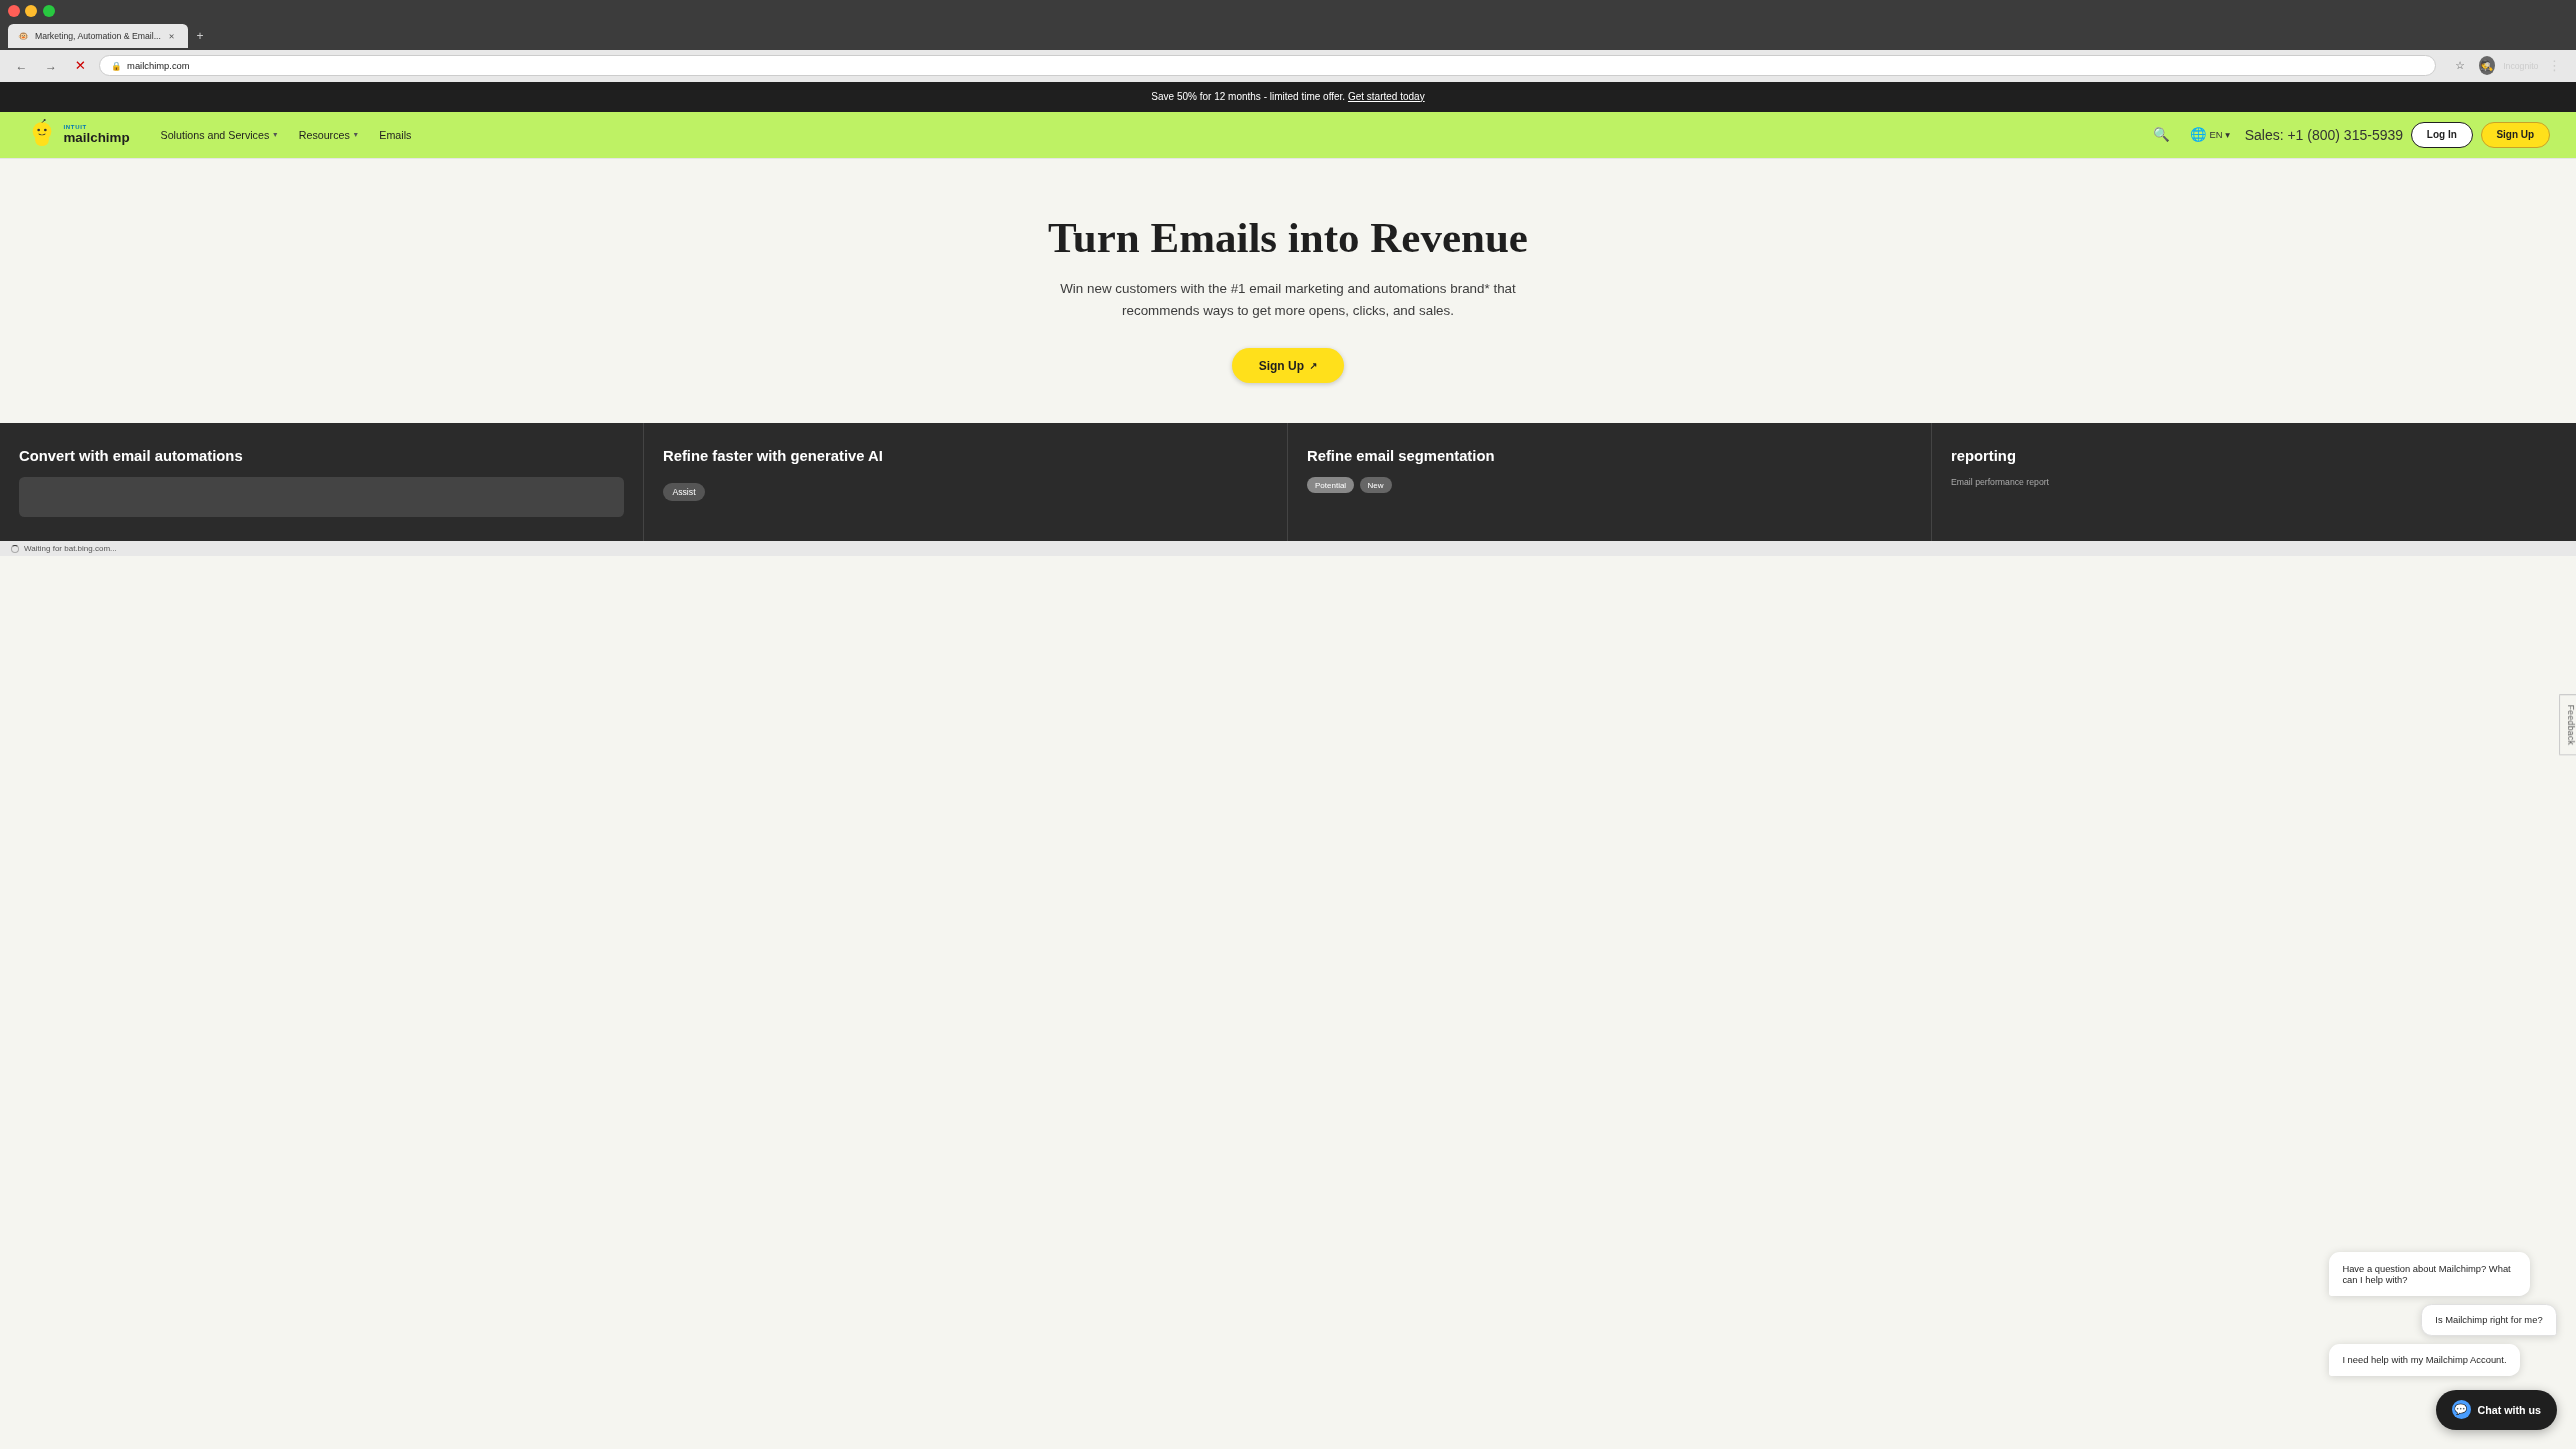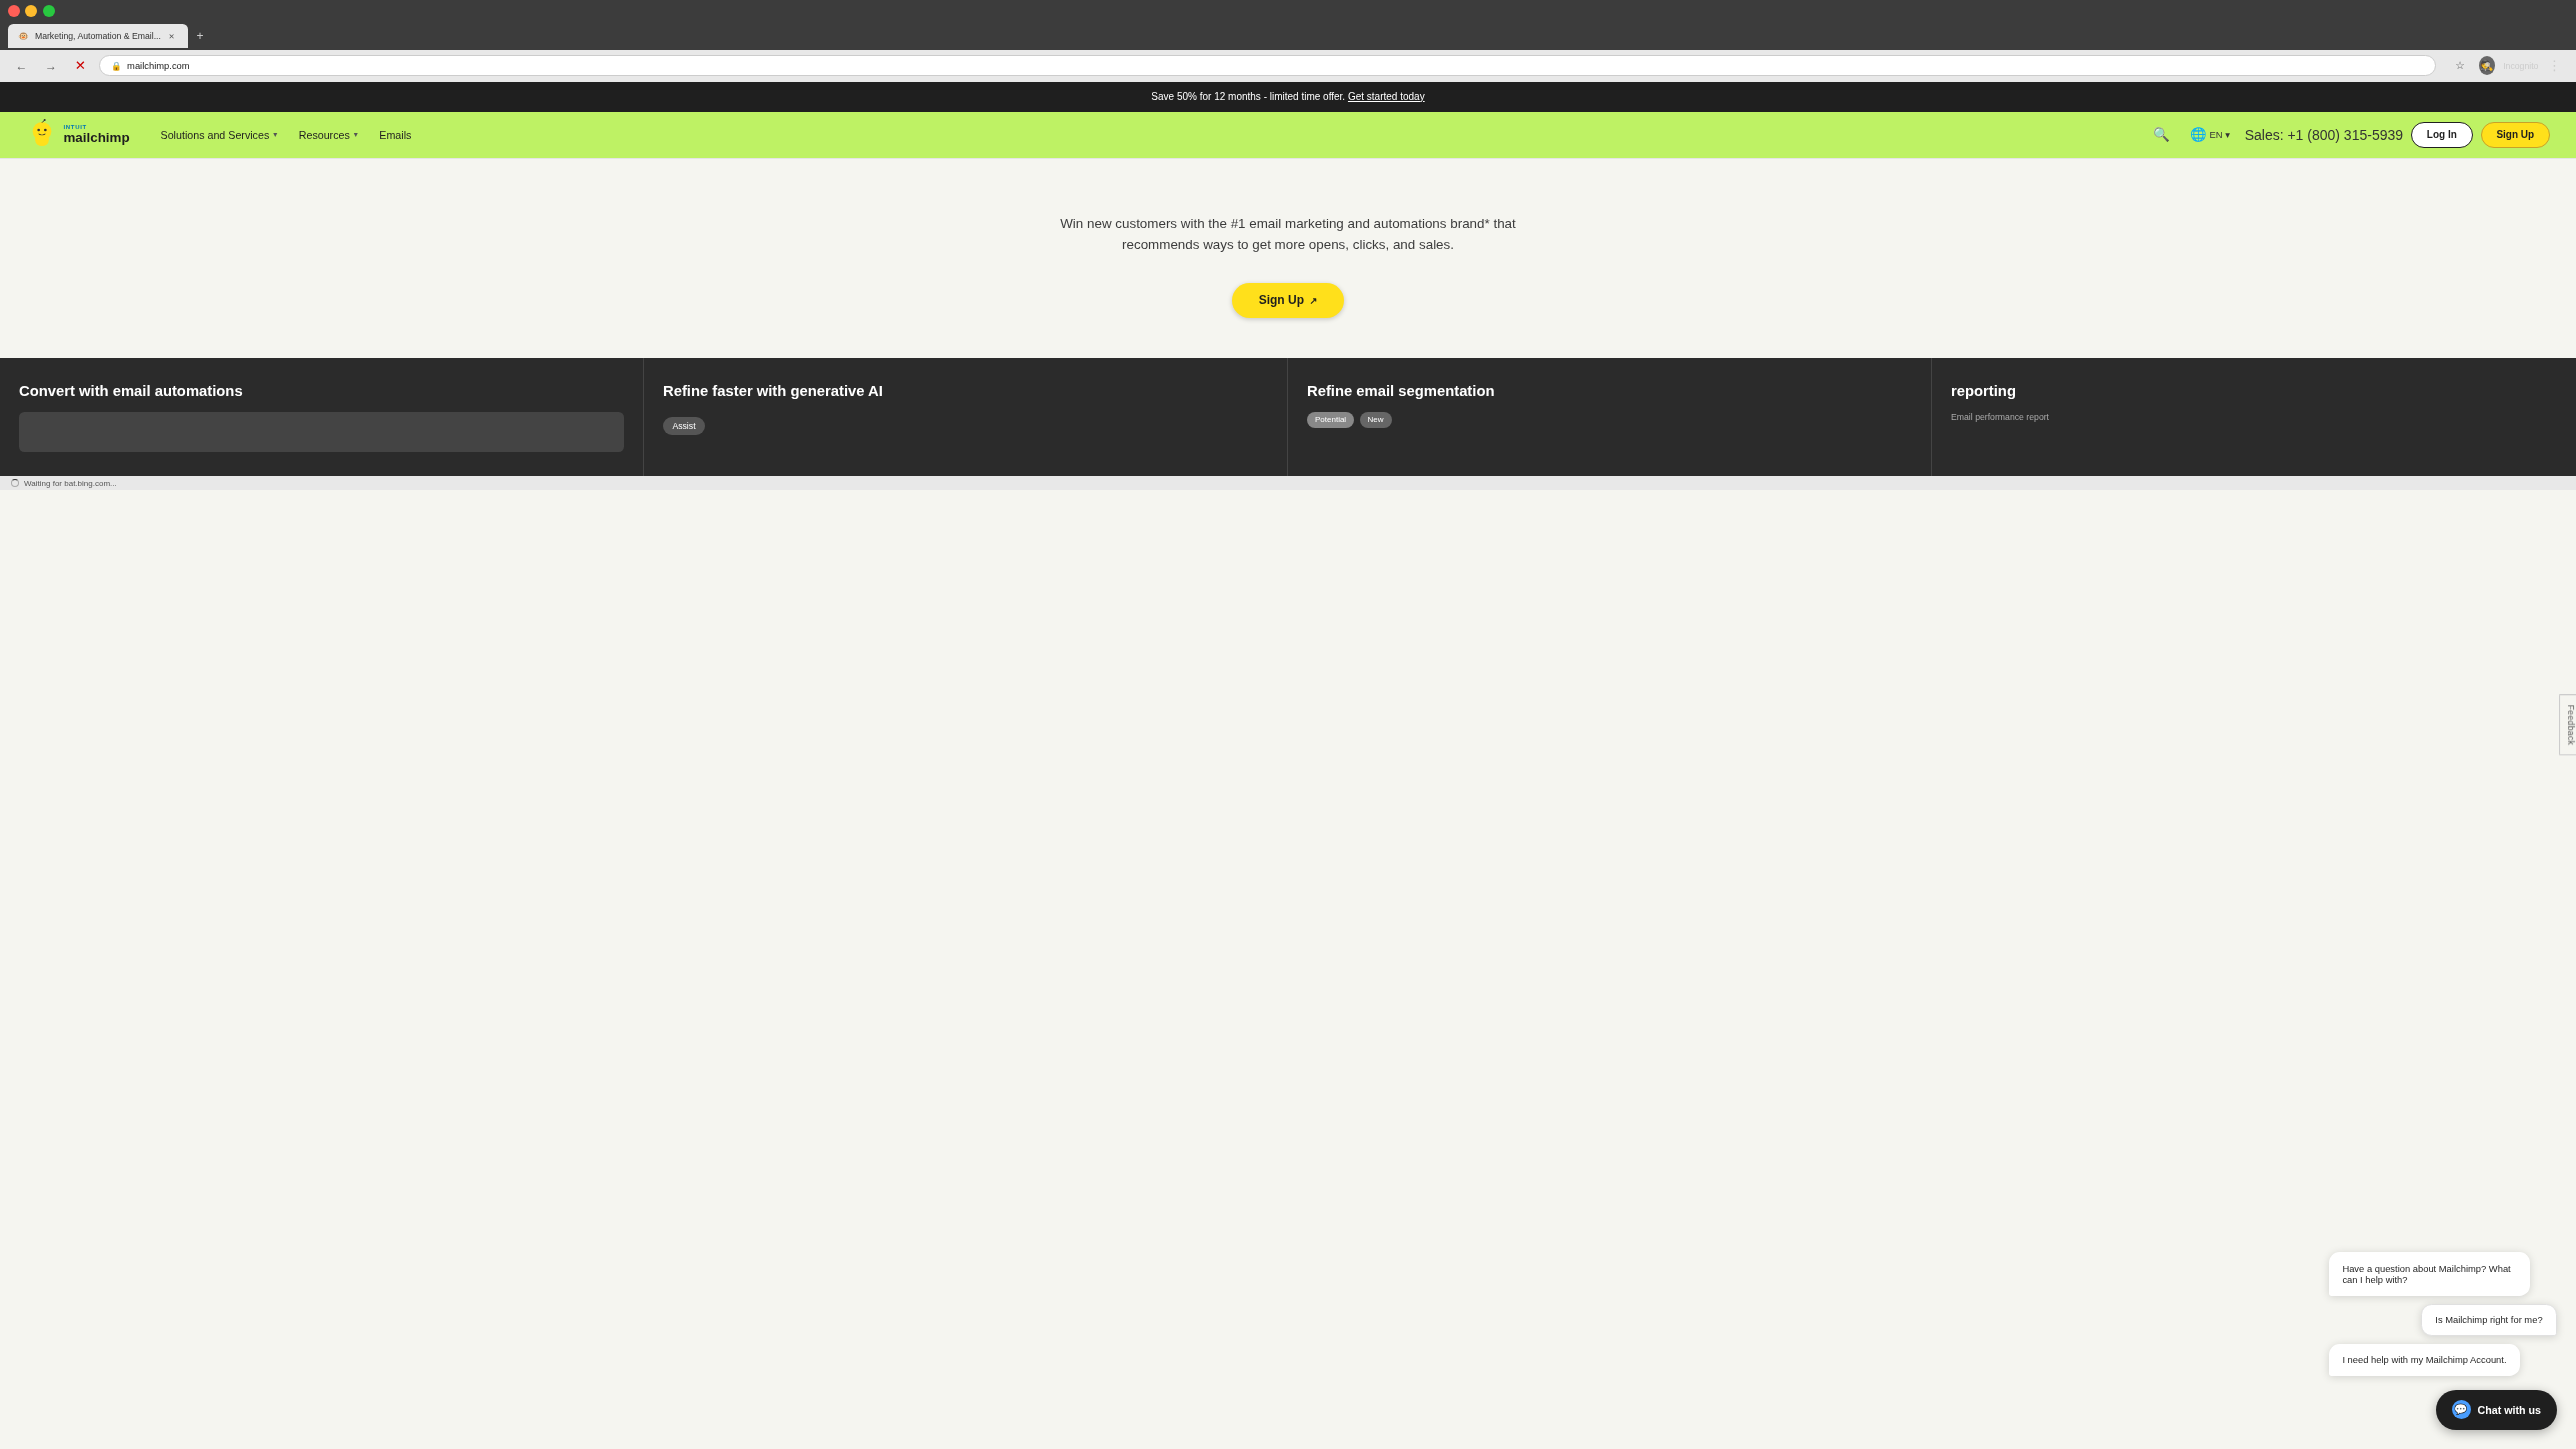--- a/index.html
+++ b/index.html
@@ -514,20 +514,21 @@
         <span>EN</span>
         <span>▾</span>
       </button>
       <span class="sales-number">Sales: +1 (800) 315-5939</span>
       <button class="login-btn">Log In</button>
       <button class="signup-btn-nav">Sign Up</button>
     </div>
   </nav>
 
   <section class="hero">
+    <h1 class="hero-title">Turn Emails into Revenue</h1>
     <p class="hero-subtitle">Win new customers with the #1 email marketing and automations brand* that recommends ways to get more opens, clicks, and sales.</p>
     <button class="signup-btn-hero">
       <span>Sign Up</span>
       <span style="font-size:9.4px;">↗</span>
     </button>
   </section>
 
   <div class="feature-cards">
     <div class="feature-card">
       <div class="feature-card-title">Convert with email automations</div>

